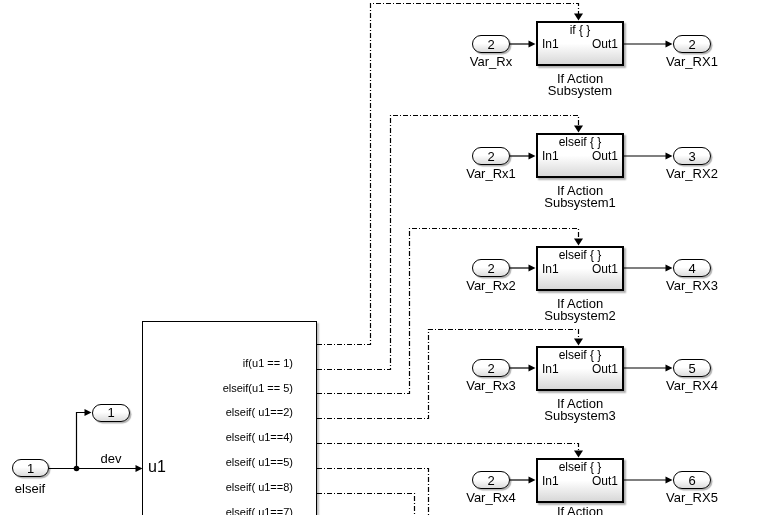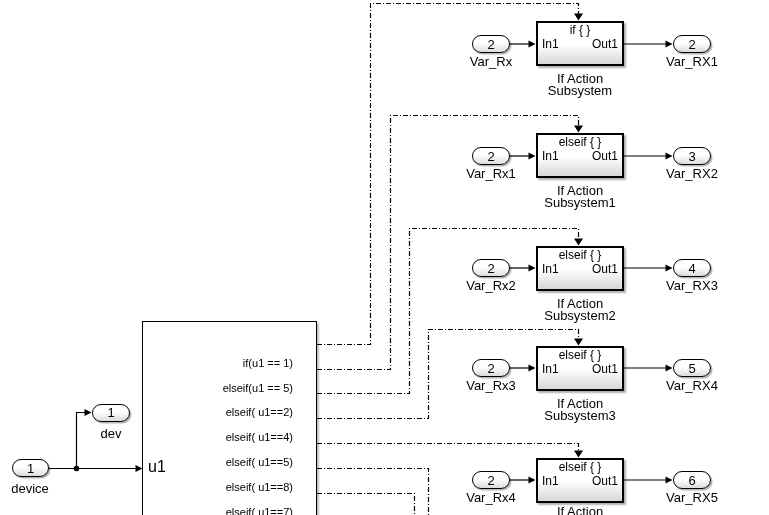--- a/index.html
+++ b/index.html
@@ -102,25 +102,25 @@
     <div class="cond" style="top:114px">elseif( u1==5)</div>
     <div class="cond" style="top:139px">elseif( u1==8)</div>
     <div class="cond" style="top:164px">elseif( u1==7)</div>
     <div class="cond" style="top:189px">elseif( u1==8)</div>
     <div class="u1lab">u1</div>
   </div>
 
   <div class="oval" style="left:12px;top:459px;width:37px">
       <span>1</span>
     </div>
-  <div class="caption" style="left:30px;top:482px">device</div>
+  <div class="caption" style="left:30px;top:482px">elseif</div>
   <div class="oval" style="left:92px;top:403.5px">
       <span>1</span>
     </div>
-  <div class="caption" style="left:111px;top:427px">dev</div>
+  <div class="caption" style="left:111px;top:452px">dev</div>
 
   <div class="oval" style="left:472px;top:35px">
       <span>2</span>
     </div>
   <div class="caption" style="left:491px;top:55px">Var_Rx</div>
   <div class="blk subsys" style="left:536px;top:21px">
     <div class="trig">if { }</div>
     <div class="pin">In1</div>
     <div class="pout">Out1</div>
   </div>

